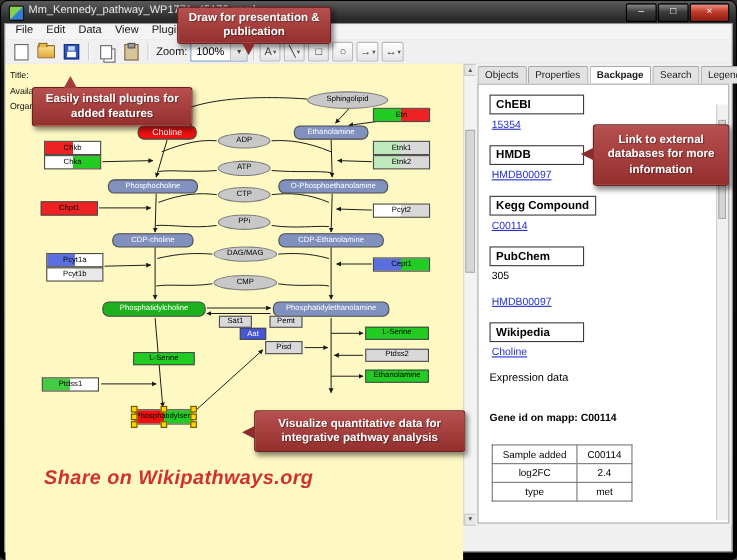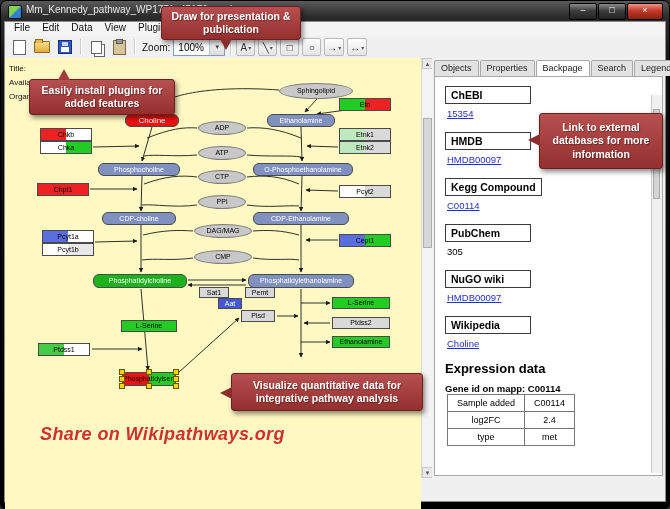--- a/index.html
+++ b/index.html
@@ -48,28 +48,28 @@
   .share{position:absolute;left:35px;top:366px;z-index:5;font-size:18px;font-style:italic;font-weight:bold;color:#d0312d;letter-spacing:.4px}
   
   .vscroll{position:absolute;left:416px;top:0;width:11px;height:420px;background:#f3f3f3;border-left:1px solid #d8d8d8;box-sizing:border-box}
   .sb-btn{position:absolute;width:11px;height:11px;font-size:6px;color:#555;text-align:center;line-height:11px;background:#e8e8e8;border:1px solid #c6c6c6;box-sizing:border-box}
   .vs-up{left:0;top:0}.vs-down{left:0;bottom:0}
   .vs-thumb{position:absolute;left:1px;top:60px;width:9px;height:130px;background:#d6d6d6;border:1px solid #adadad;box-sizing:border-box}
   
   .panel{position:absolute;left:427px;right:0;top:0;height:420px;background:#f0f0f0}
   .tabs{position:absolute;left:2px;top:2px;right:2px;height:16px;display:flex;gap:1px}
   .tab{font-size:9px;padding:2px 6px 0;background:#e2e2e2;border:1px solid #a8a8a8;border-bottom:none;border-radius:2px 2px 0 0;color:#222;white-space:nowrap}
-  .tab.active{background:#fff;font-weight:normal}
+  .tab.active{background:#fff;font-weight:bold}
   .bp{position:absolute;left:2px;right:2px;top:18px;bottom:2px;background:#fff;border:1px solid #a8a8a8;padding:8px 12px 0 10px;overflow:hidden;box-sizing:border-box}
   .bp-section{margin-bottom:12px}
   .bp-header{display:inline-block;min-width:74px;border:1px solid #3a3a3a;background:#fff;font-weight:bold;font-size:10.5px;padding:2px 5px;color:#000}
   .bp-value{font-size:9.5px;margin:4px 0 0 2px;color:#000;display:block}
   .bp-link{color:#2230cc;text-decoration:underline}
-  .exp-title{font-weight:bold;font-size:13px;margin:2px 0 7px;color:#000}
-  .gene-line{font-weight:bold;font-size:9.5px;margin-bottom:0;color:#000}
+  .exp-title{font-weight:normal;font-size:10px;margin:2px 0 26px;color:#000}
+  .gene-line{font-weight:bold;font-size:9.5px;margin-bottom:18px;color:#000}
   table.expr{border-collapse:collapse;margin-left:2px}
   table.expr td{border:1px solid #777;font-size:9px;padding:3px 9px;text-align:center;background:#fff;color:#000}
   .panel-scroll{position:absolute;right:0;top:18px;bottom:2px;width:10px;background:#f0f0f0;border-left:1px solid #ccc}
   .panel-thumb{position:absolute;left:1px;top:14px;width:7px;height:90px;background:#d4d4d4;border:1px solid #aaa;box-sizing:border-box}
   
   .callout{position:absolute;z-index:50;background:linear-gradient(#b75050,#93302e);border:1px solid #6e1e1e;border-radius:3px;box-shadow:2px 3px 5px rgba(0,0,0,.45);color:#fff;font-weight:bold;font-size:10.5px;display:flex;align-items:center;justify-content:center;text-align:center;padding:3px 8px;line-height:1.25;text-shadow:1px 1px 1px rgba(0,0,0,.35);box-sizing:border-box}
   .tri{position:absolute;width:0;height:0}
   .tri-down{top:100%;border-left:6px solid transparent;border-right:6px solid transparent;border-top:11px solid #8d2c2c}
   .tri-up{bottom:100%;border-left:6px solid transparent;border-right:6px solid transparent;border-bottom:11px solid #a33d3b}
   .tri-left{right:100%;border-top:6px solid transparent;border-bottom:6px solid transparent;border-right:12px solid #8d2c2c}
@@ -263,21 +263,21 @@
             <div class="tab active">Backpage</div>
             <div class="tab">Search</div>
             <div class="tab">Legend</div>
           </div>
         <div class="bp">
           <div id="bp-sections">
               <div class="bp-section"><div class="bp-header">ChEBI</div><a class="bp-value bp-link" href="#">15354</a></div>
               <div class="bp-section"><div class="bp-header">HMDB</div><a class="bp-value bp-link" href="#">HMDB00097</a></div>
               <div class="bp-section"><div class="bp-header">Kegg Compound</div><a class="bp-value bp-link" href="#">C00114</a></div>
               <div class="bp-section"><div class="bp-header">PubChem</div><div class="bp-value">305</div></div>
-              <div class="bp-section"><div class="bp-header">NuGO wiki</div><a class="bp-value bp-link" href="#">HMDB00097</a></div>
+              <div class="bp-section"><a class="bp-value bp-link" href="#">HMDB00097</a></div>
               <div class="bp-section"><div class="bp-header">Wikipedia</div><a class="bp-value bp-link" href="#">Choline</a></div>
             </div>
           <div class="exp-title">Expression data</div>
           <div class="gene-line">Gene id on mapp: C00114</div>
           <table class="expr">
               <tbody id="expr-tbody">
                 <tr>
                   <td>Sample added</td>
                   <td>C00114</td>
                 </tr>

